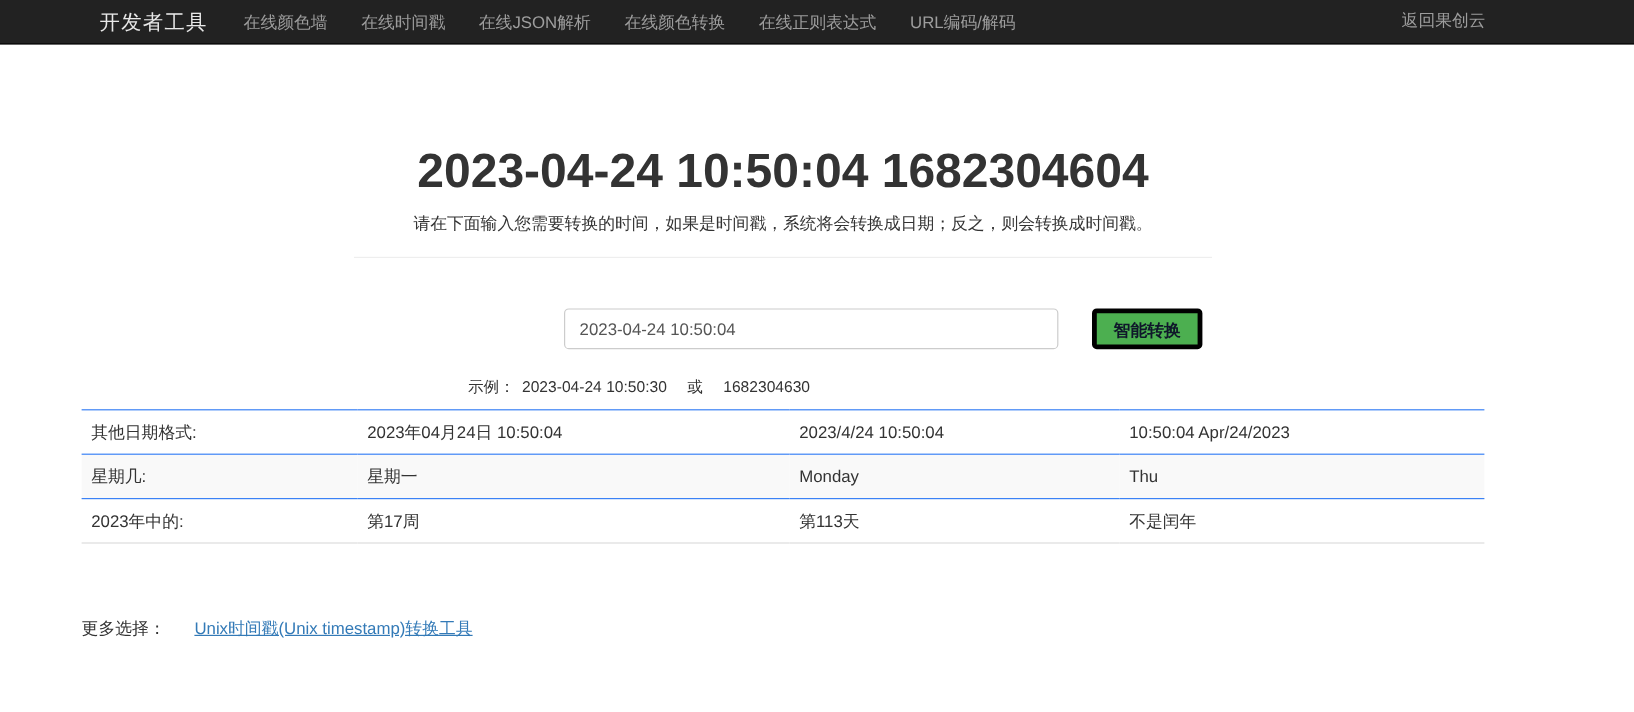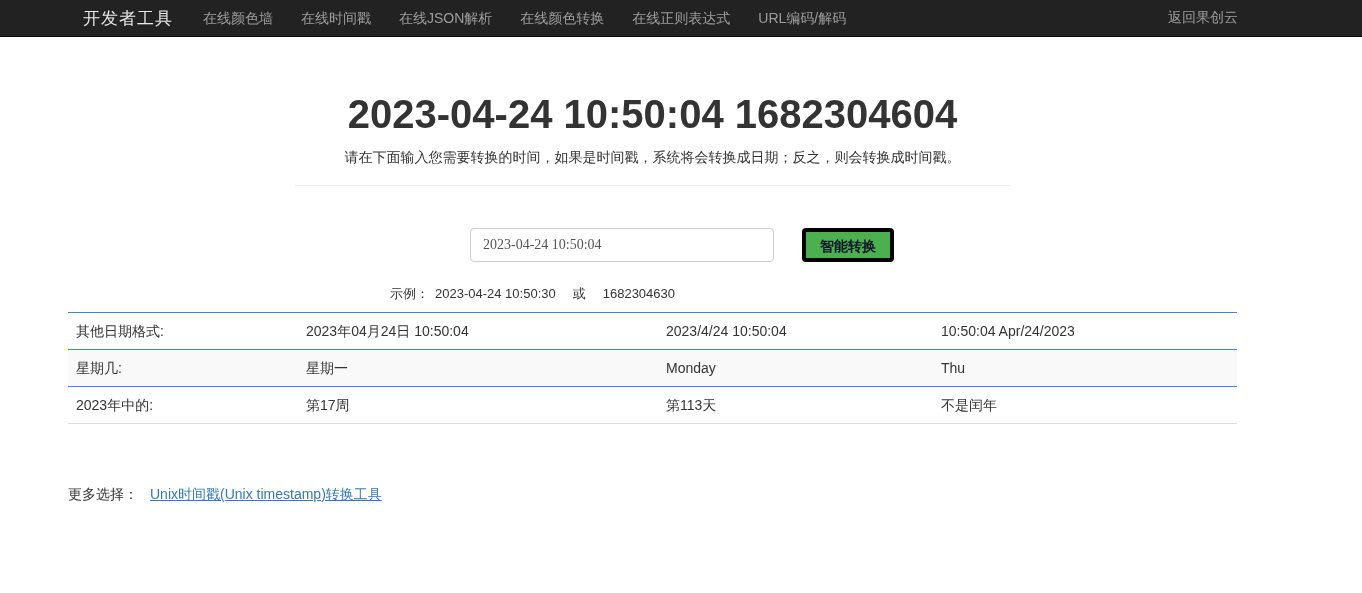--- a/index.html
+++ b/index.html
@@ -44,21 +44,21 @@
     text-decoration: none;
     cursor: pointer;
   }
 
   
   .wrapper { padding: 0 125px 0 68px; }
 
   
   .converter { text-align: center; }
   .result-title {
-    margin-top: 55px;
+    margin-top: 84px;
     font-size: 40px;
     font-weight: 700;
     color: #333333;
     line-height: 1.1;
   }
   .description {
     margin-top: 13px;
     font-size: 14px;
     color: #333333;
   }
@@ -69,25 +69,25 @@
     border-top: 1px solid #eeeeee;
     height: 0;
   }
   .form-row {
     width: 715px;
     margin: 42px auto 0;
     text-align: left;
   }
   .form-line { margin-left: 175px; display: flex; align-items: center; }
   .time-input {
-    width: 304px;
+    width: 412px;
     height: 34px;
     padding: 6px 12px;
     font-size: 14px;
-    font-family: Liberation Serif, serif;
+    font-family: Liberation Sans, sans-serif;
     color: #555555;
     border: 1px solid #cccccc;
     border-radius: 4px;
     outline: none;
   }
   .convert-btn {
     margin-left: 28px;
     height: 34px;
     padding: 6px 14px;
     font-size: 14px;
@@ -134,21 +134,21 @@
   .col3 { width: 275px; }
   .col4 { width: auto; }
 
   
   .footer {
     margin-top: 62px;
     font-size: 14px;
     color: #333333;
   }
   .footer .more-link {
-    margin-left: 12px;
+    margin-left: 24px;
     color: #337ab7;
     text-decoration: underline;
     cursor: pointer;
   }
 </style>
 </head>
 <body>
 
 <nav class="navbar">
   <a class="brand">开发者工具</a>

